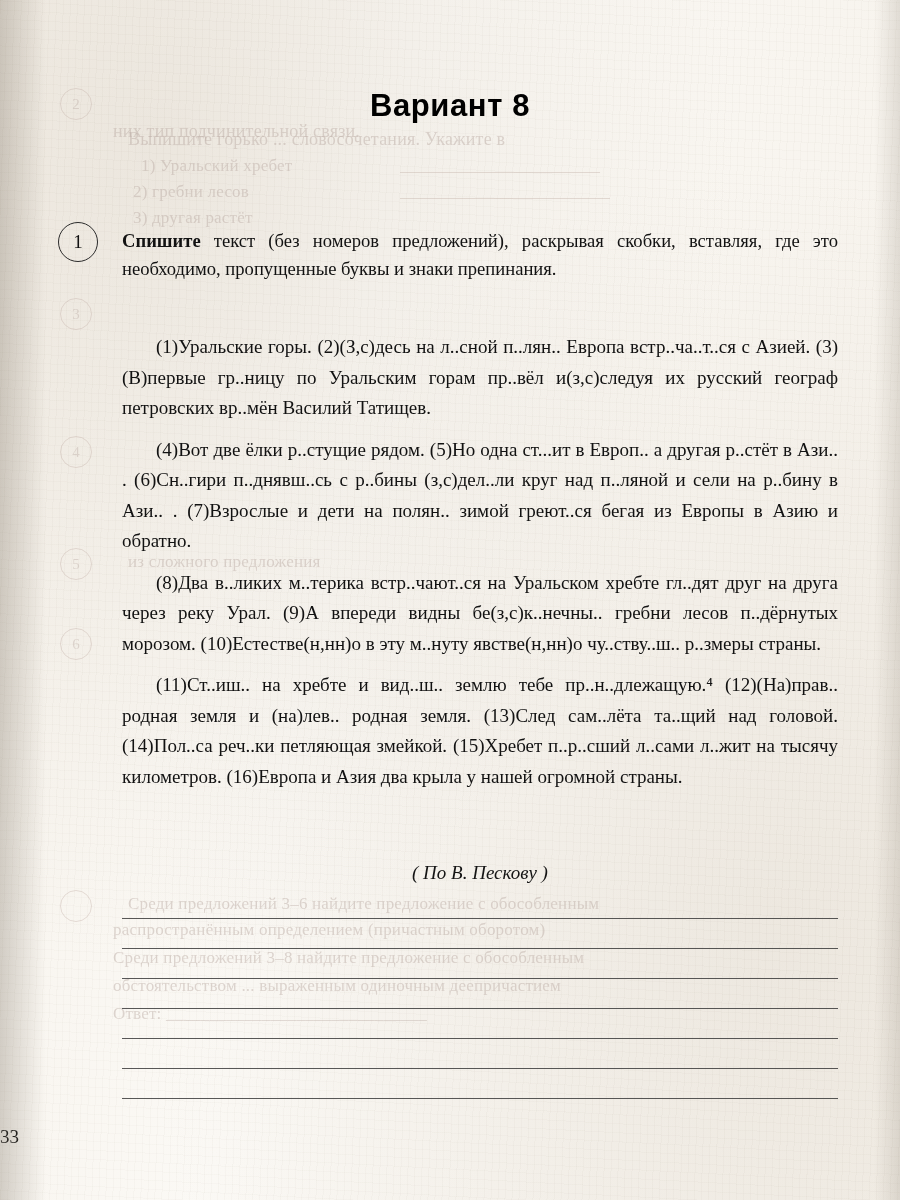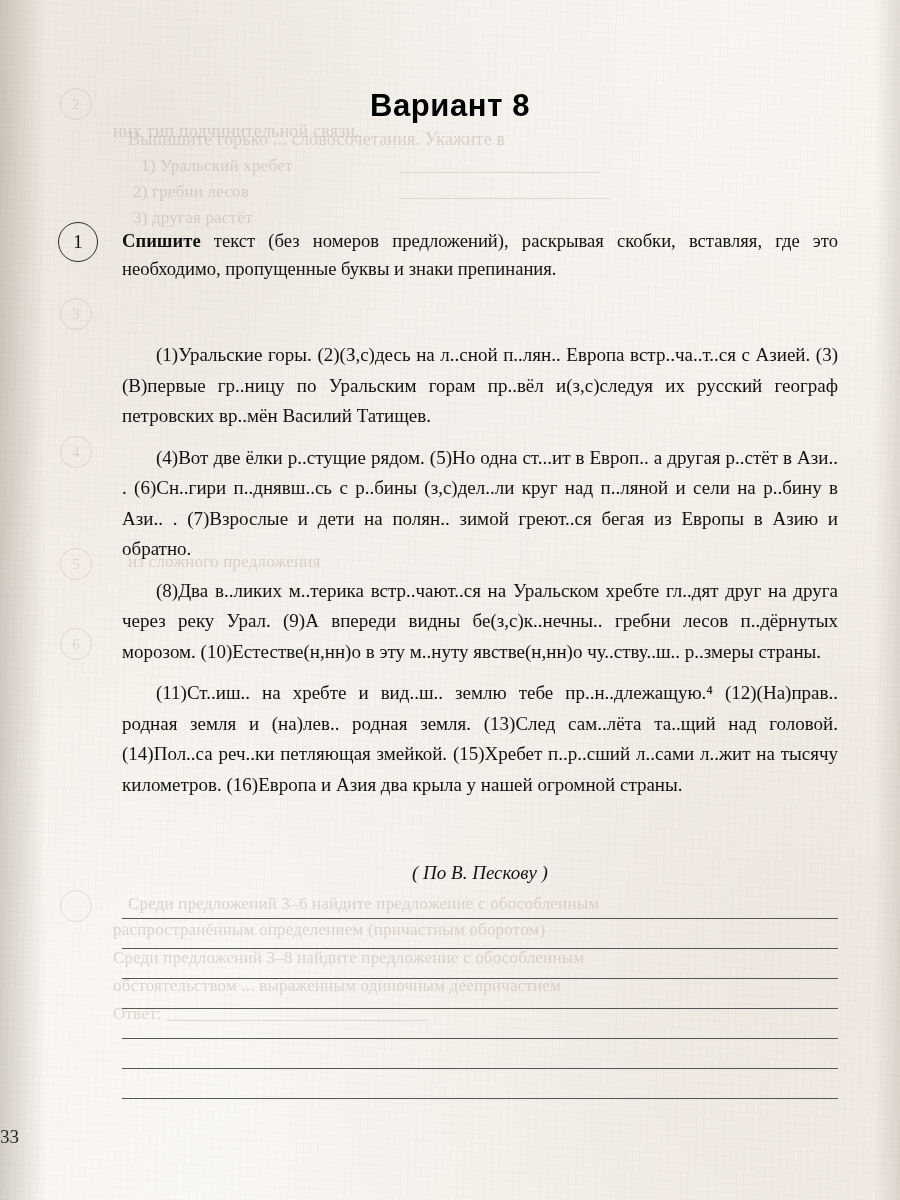--- a/index.html
+++ b/index.html
@@ -122,21 +122,21 @@
     text-align: justify;
     color: #121212;
   }
   .task-body b {
     font-weight: bold;
   }
 
   .text-block {
     position: absolute;
     left: 122px;
-    top: 340px;
+    top: 332px;
     width: 716px;
     font-size: 19px;
     line-height: 30.5px;
     color: #121212;
   }
   .text-block p {
     margin: 0 0 0 0;
     text-indent: 34px;
     text-align: justify;
   }

